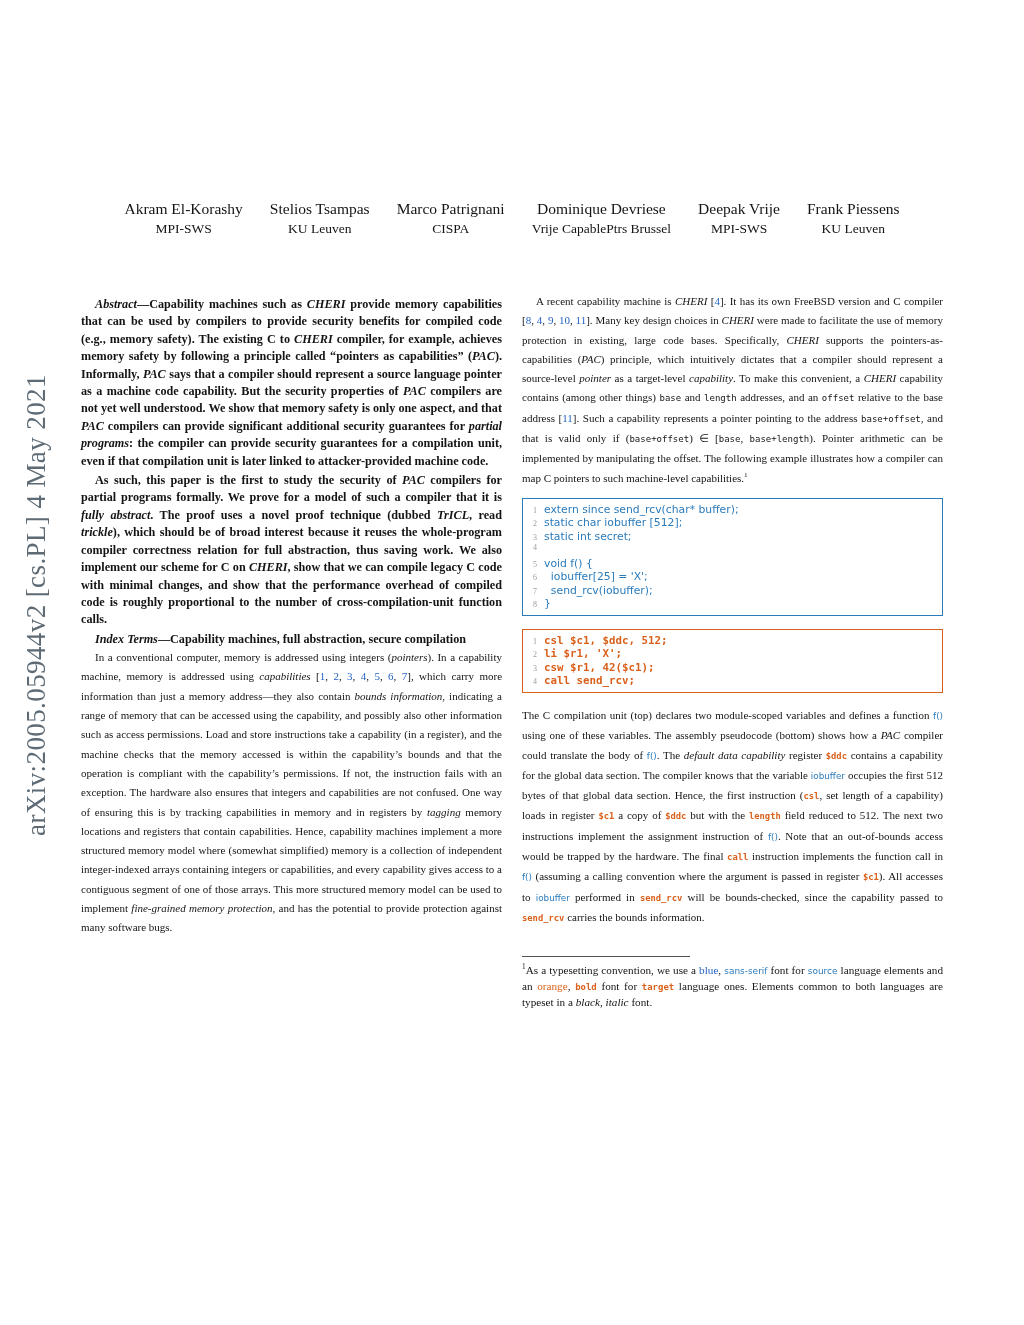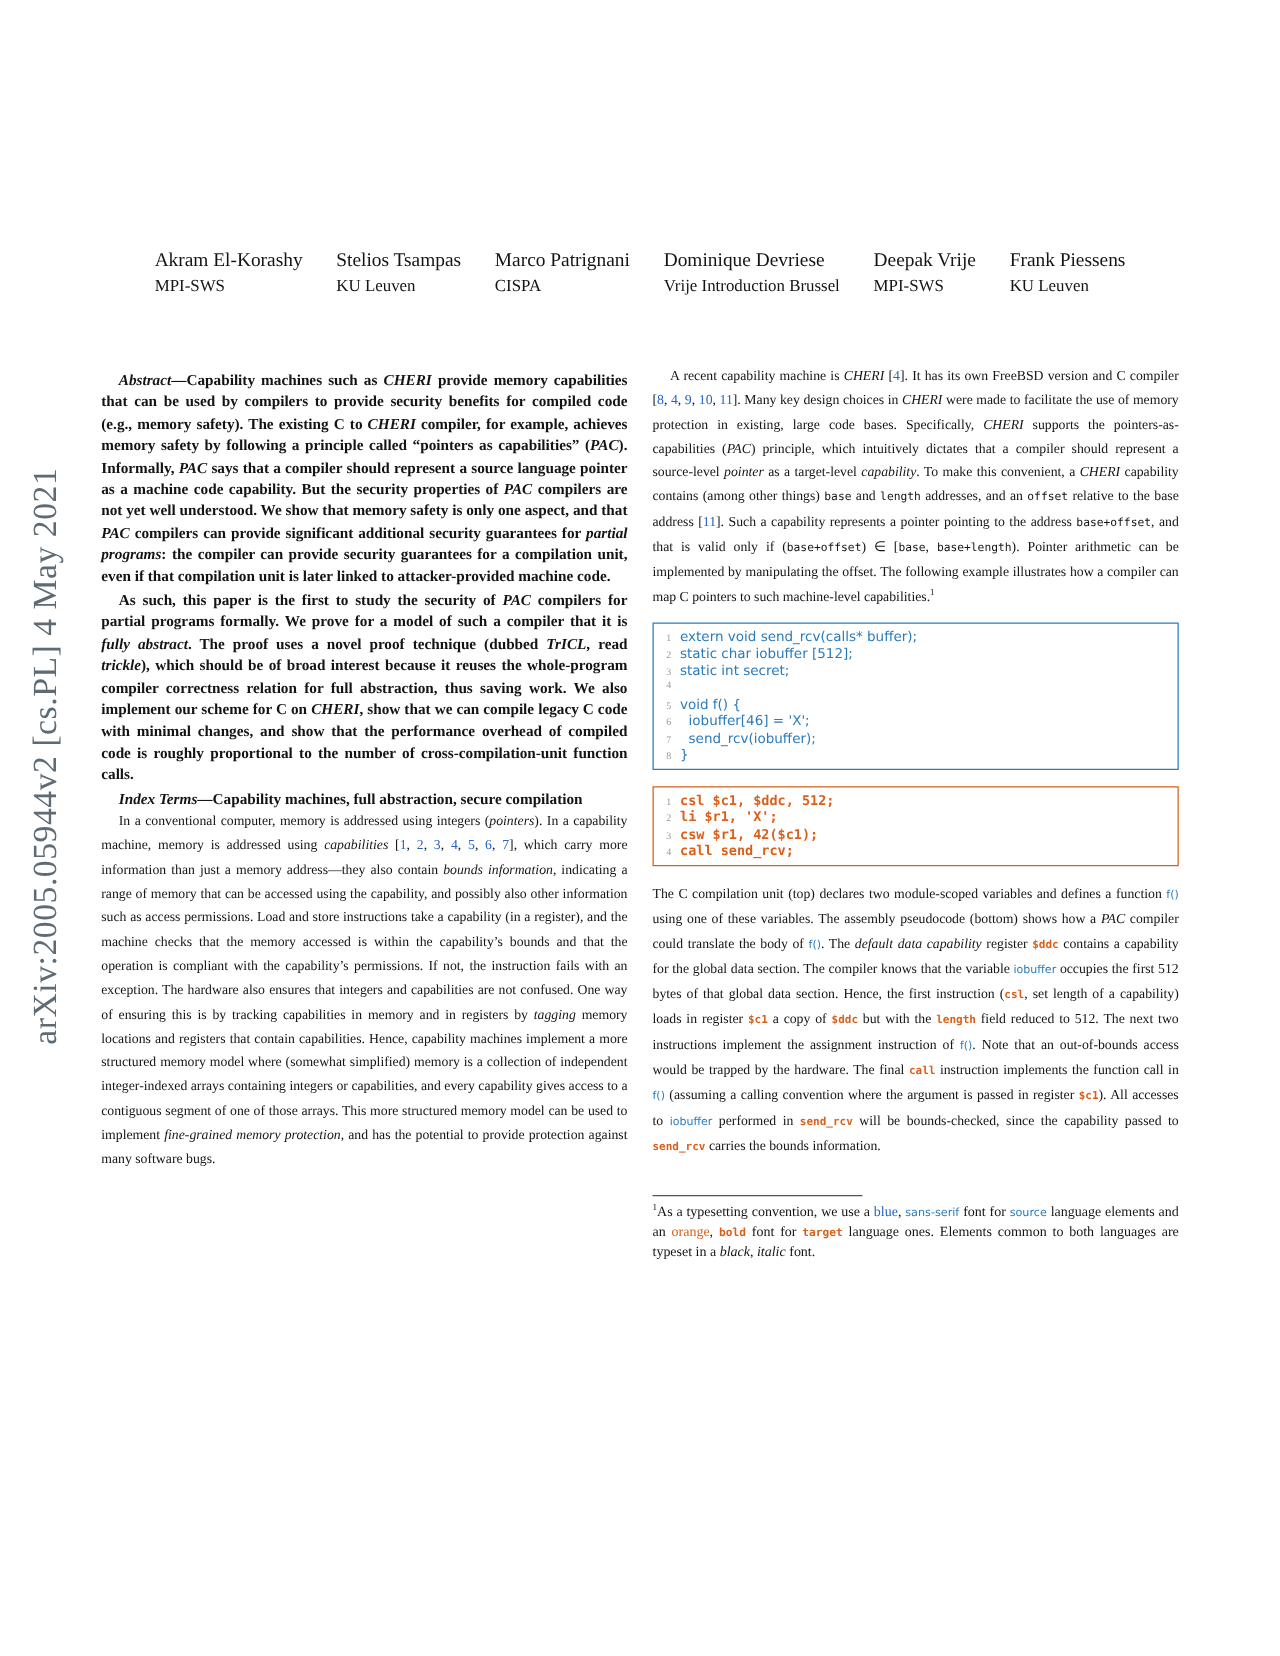--- a/index.html
+++ b/index.html
@@ -11,21 +11,21 @@
   .arxiv-stamp {
     position: absolute; left: -262px; top: 588px; width: 600px; height: 34px;
     text-align: center; transform: rotate(-90deg);
     font-size: 27px; color: #5e6b75; letter-spacing: 0.4px; white-space: nowrap;
   }
   .title { position: absolute; top: 82px; left: 0; width: 100%; margin: 0;
     text-align: center; font-weight: normal; font-size: 31px; line-height: 48px; }
   .title-line { display: block; }
   .authors { position: absolute; top: 200px; left: 0; width: 100%;
     display: flex; justify-content: center; gap: 27px; }
-  .author { }
+  .author { text-align: center; }
   .author-name { font-size: 15.5px; }
   .author-affil { font-size: 13.5px; margin-top: 3px; }
 
   .col { position: absolute; width: 421px; }
   .col-left  { left: 81px;  top: 296px; }
   .col-right { left: 522px; top: 292px; }
 
   .abstract { font-weight: bold; font-size: 12.2px; line-height: 17.4px;
     text-align: justify; text-indent: 14px; margin: 0; }
   .abstract + .abstract { margin-top: 2px; }
@@ -76,21 +76,21 @@
     <div class="author">
       <div class="author-name">Stelios Tsampas</div>
       <div class="author-affil">KU Leuven</div>
     </div>
     <div class="author">
       <div class="author-name">Marco Patrignani</div>
       <div class="author-affil">CISPA</div>
     </div>
     <div class="author">
       <div class="author-name">Dominique Devriese</div>
-      <div class="author-affil">Vrije Introduction Brussel</div>
+      <div class="author-affil">Vrije CapablePtrs Brussel</div>
     </div>
     <div class="author">
       <div class="author-name">Deepak Vrije</div>
       <div class="author-affil">MPI-SWS</div>
     </div>
     <div class="author">
       <div class="author-name">Frank Piessens</div>
       <div class="author-affil">KU Leuven</div>
     </div>
   </div>
@@ -101,41 +101,41 @@
     <p class="abstract"><span class="seg-bi">Index Terms</span><span>—Capability machines, full abstraction, secure compilation</span></p>
     <p class="body-par"><span>In a conventional computer, memory is addressed using integers (</span><span class="seg-i">pointers</span><span>). In a capability machine, memory is addressed using </span><span class="seg-i">capabilities</span><span> [</span><span class="seg-cite">1</span><span>, </span><span class="seg-cite">2</span><span>, </span><span class="seg-cite">3</span><span>, </span><span class="seg-cite">4</span><span>, </span><span class="seg-cite">5</span><span>, </span><span class="seg-cite">6</span><span>, </span><span class="seg-cite">7</span><span>], which carry more information than just a memory address—they also contain </span><span class="seg-i">bounds information</span><span>, indicating a range of memory that can be accessed using the capability, and possibly also other information such as access permissions. Load and store instructions take a capability (in a register), and the machine checks that the memory accessed is within the capability’s bounds and that the operation is compliant with the capability’s permissions. If not, the instruction fails with an exception. The hardware also ensures that integers and capabilities are not confused. One way of ensuring this is by tracking capabilities in memory and in registers by </span><span class="seg-i">tagging</span><span> memory locations and registers that contain capabilities. Hence, capability machines implement a more structured memory model where (somewhat simplified) memory is a collection of independent integer-indexed arrays containing integers or capabilities, and every capability gives access to a contiguous segment of one of those arrays. This more structured memory model can be used to implement </span><span class="seg-i">fine-grained memory protection</span><span>, and has the potential to provide protection against many software bugs.</span></p>
   </div>
 
   <div class="col col-right">
     <p class="body-par"><span>A recent capability machine is </span><span class="seg-sc">CHERI</span><span> [</span><span class="seg-cite">4</span><span>]. It has its own FreeBSD version and C compiler [</span><span class="seg-cite">8</span><span>, </span><span class="seg-cite">4</span><span>, </span><span class="seg-cite">9</span><span>, </span><span class="seg-cite">10</span><span>, </span><span class="seg-cite">11</span><span>]. Many key design choices in </span><span class="seg-sc">CHERI</span><span> were made to facilitate the use of memory protection in existing, large code bases. Specifically, </span><span class="seg-sc">CHERI</span><span> supports the pointers-as-capabilities (</span><span class="seg-sc">PAC</span><span>) principle, which intuitively dictates that a compiler should represent a source-level </span><span class="seg-i">pointer</span><span> as a target-level </span><span class="seg-i">capability</span><span>. To make this convenient, a </span><span class="seg-sc">CHERI</span><span> capability contains (among other things) </span><span class="seg-tt">base</span><span> and </span><span class="seg-tt">length</span><span> addresses, and an </span><span class="seg-tt">offset</span><span> relative to the base address [</span><span class="seg-cite">11</span><span>]. Such a capability represents a pointer pointing to the address </span><span class="seg-tt">base+offset</span><span>, and that is valid only if (</span><span class="seg-tt">base+offset</span><span>) ∈ [</span><span class="seg-tt">base</span><span>, </span><span class="seg-tt">base+length</span><span>). Pointer arithmetic can be implemented by manipulating the offset. The following example illustrates how a compiler can map C pointers to such machine-level capabilities.</span><span class="seg-sup">1</span></p>
 
     <div class="code-block code-src">
       <div class="code-line">
           <span class="lineno">1</span>
-          <span class="code-text">extern void send_rcv(calls* buffer);</span>
+          <span class="code-text">extern since send_rcv(char* buffer);</span>
         </div>
       <div class="code-line">
           <span class="lineno">2</span>
           <span class="code-text">static char iobuffer [512];</span>
         </div>
       <div class="code-line">
           <span class="lineno">3</span>
           <span class="code-text">static int secret;</span>
         </div>
       <div class="code-line">
           <span class="lineno">4</span>
           <span class="code-text"></span>
         </div>
       <div class="code-line">
           <span class="lineno">5</span>
           <span class="code-text">void f() {</span>
         </div>
       <div class="code-line">
           <span class="lineno">6</span>
-          <span class="code-text">  iobuffer[46] = 'X';</span>
+          <span class="code-text">  iobuffer[25] = 'X';</span>
         </div>
       <div class="code-line">
           <span class="lineno">7</span>
           <span class="code-text">  send_rcv(iobuffer);</span>
         </div>
       <div class="code-line">
           <span class="lineno">8</span>
           <span class="code-text">}</span>
         </div>
     </div>

